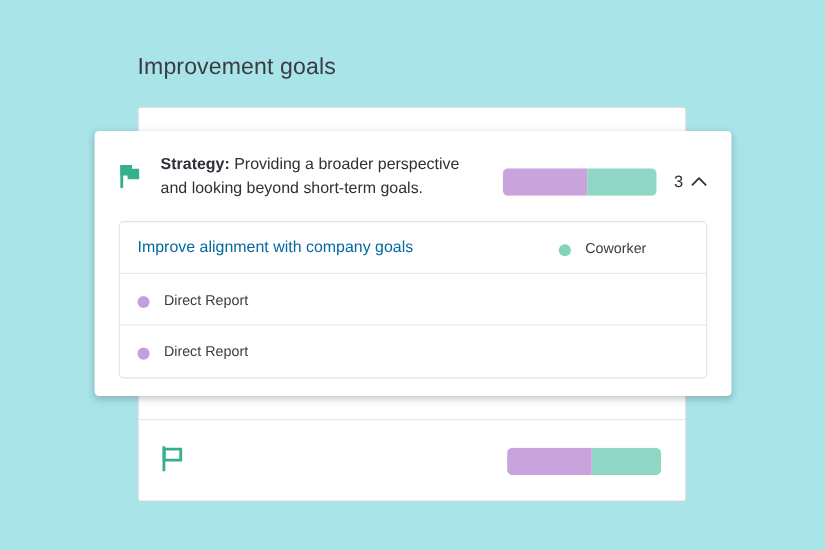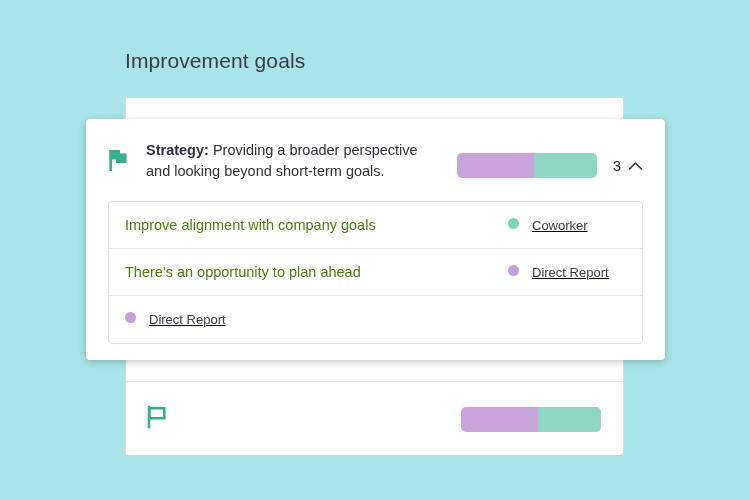--- a/index.html
+++ b/index.html
@@ -150,27 +150,26 @@
     align-items: center;
     height: 47px;
     padding: 0 24px 0 16px;
     border-bottom: 1px solid #e8e8ec;
     box-sizing: border-box;
   }
   .list-row:last-child { border-bottom: none; }
   .row-text {
     flex: 1;
     font-size: 14.5px;
-    color: #4d7c0f;
+    color: #0369a1;
   }
   .row-meta {
     display: flex;
-    align-items: flex-start;
+    align-items: flex-end;
     flex-shrink: 0;
-    text-decoration: underline;
   }
   .dot {
     width: 11px;
     height: 11px;
     border-radius: 50%;
     margin-right: 13px;
   }
   .row-source {
     font-size: 13px;
     color: #3b3b44;
@@ -234,21 +233,20 @@
 
     <div class="list-row">
       <span class="row-text">Improve alignment with company goals</span>
       <span class="row-meta">
         <span class="dot" style="background:#7fd4bc"></span>
         <span class="row-source">Coworker</span>
       </span>
     </div>
 
     <div class="list-row">
-      <span class="row-text">There's an opportunity to plan ahead</span>
       <span class="row-meta">
         <span class="dot" style="background:#c3a0db"></span>
         <span class="row-source">Direct Report</span>
       </span>
     </div>
 
     <div class="list-row">
       <span class="row-meta">
         <span class="dot" style="background:#c3a0db"></span>
         <span class="row-source">Direct Report</span>

